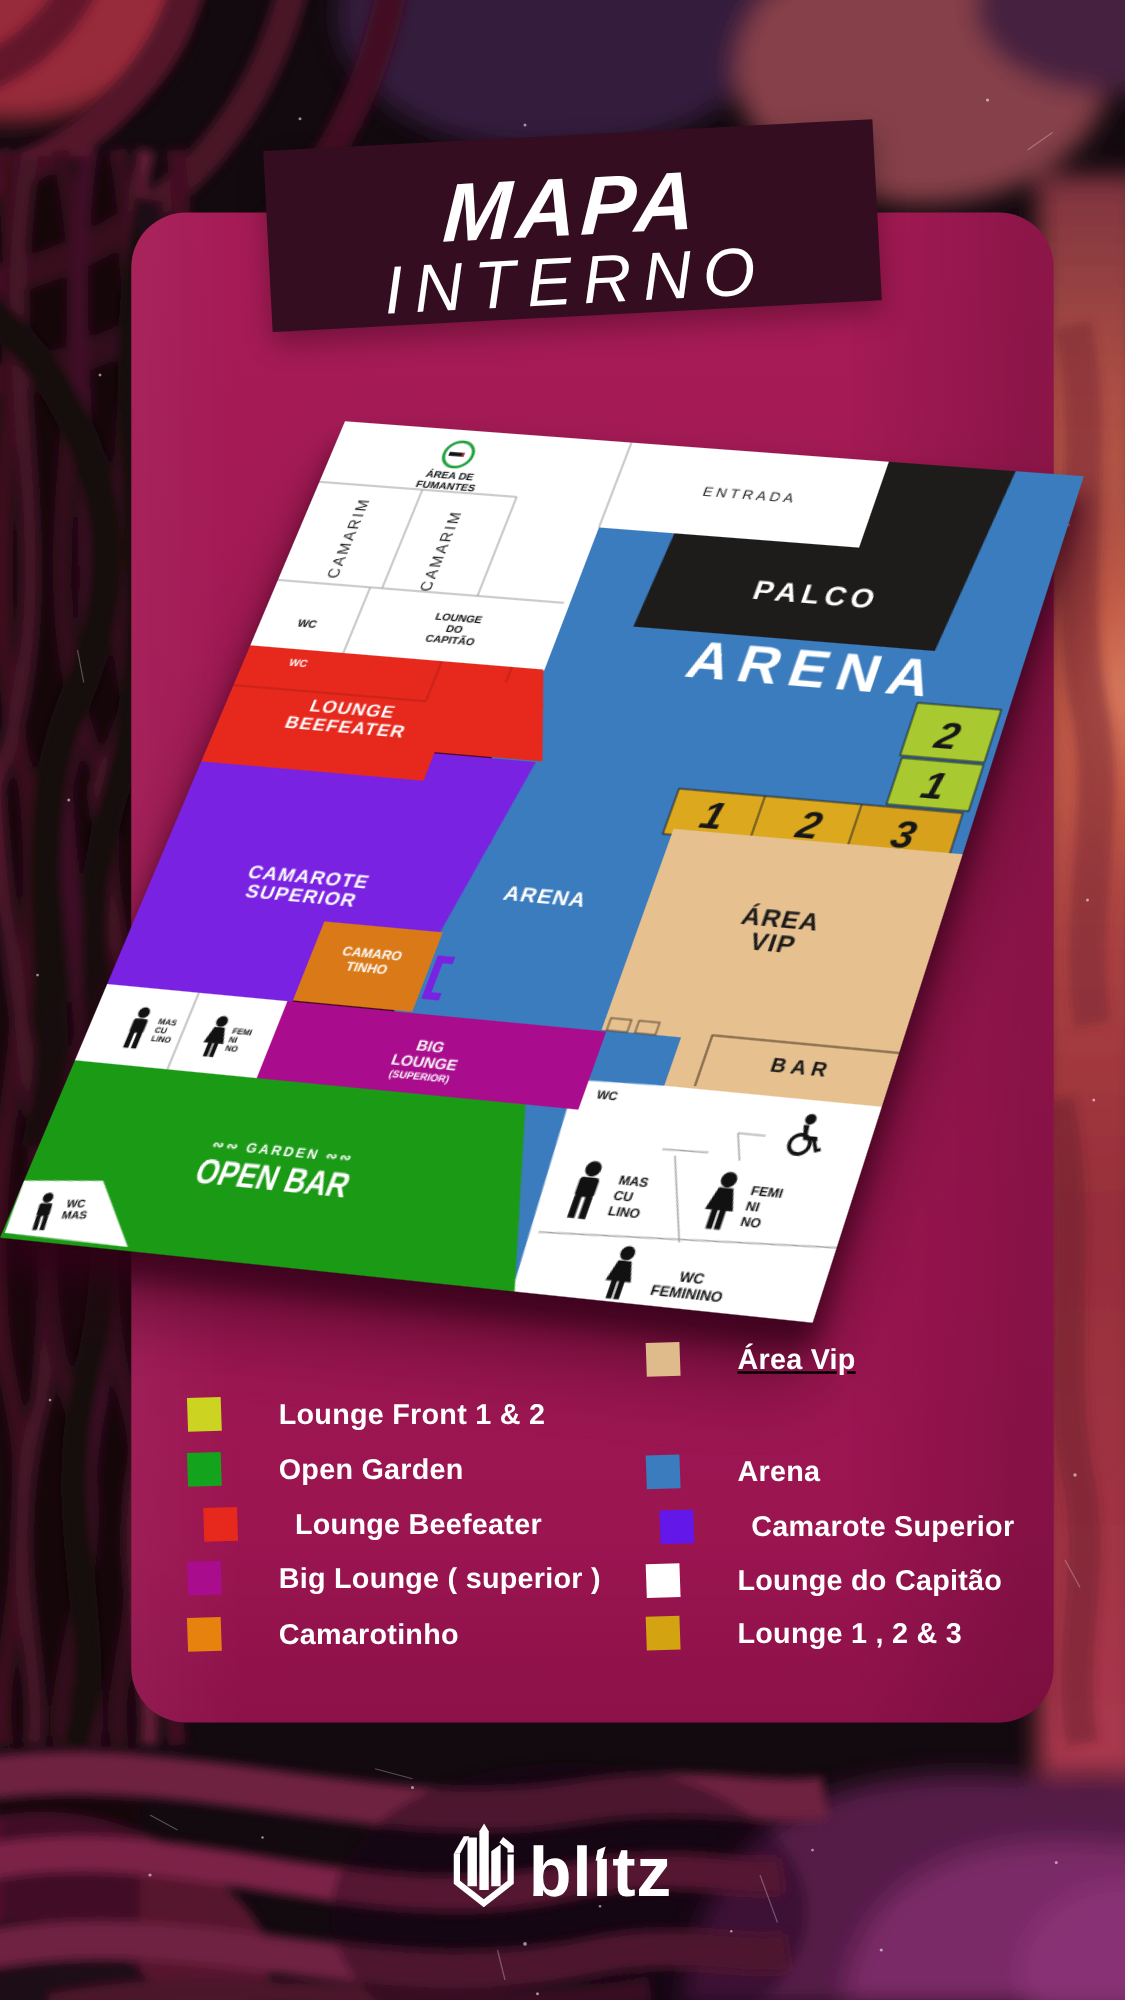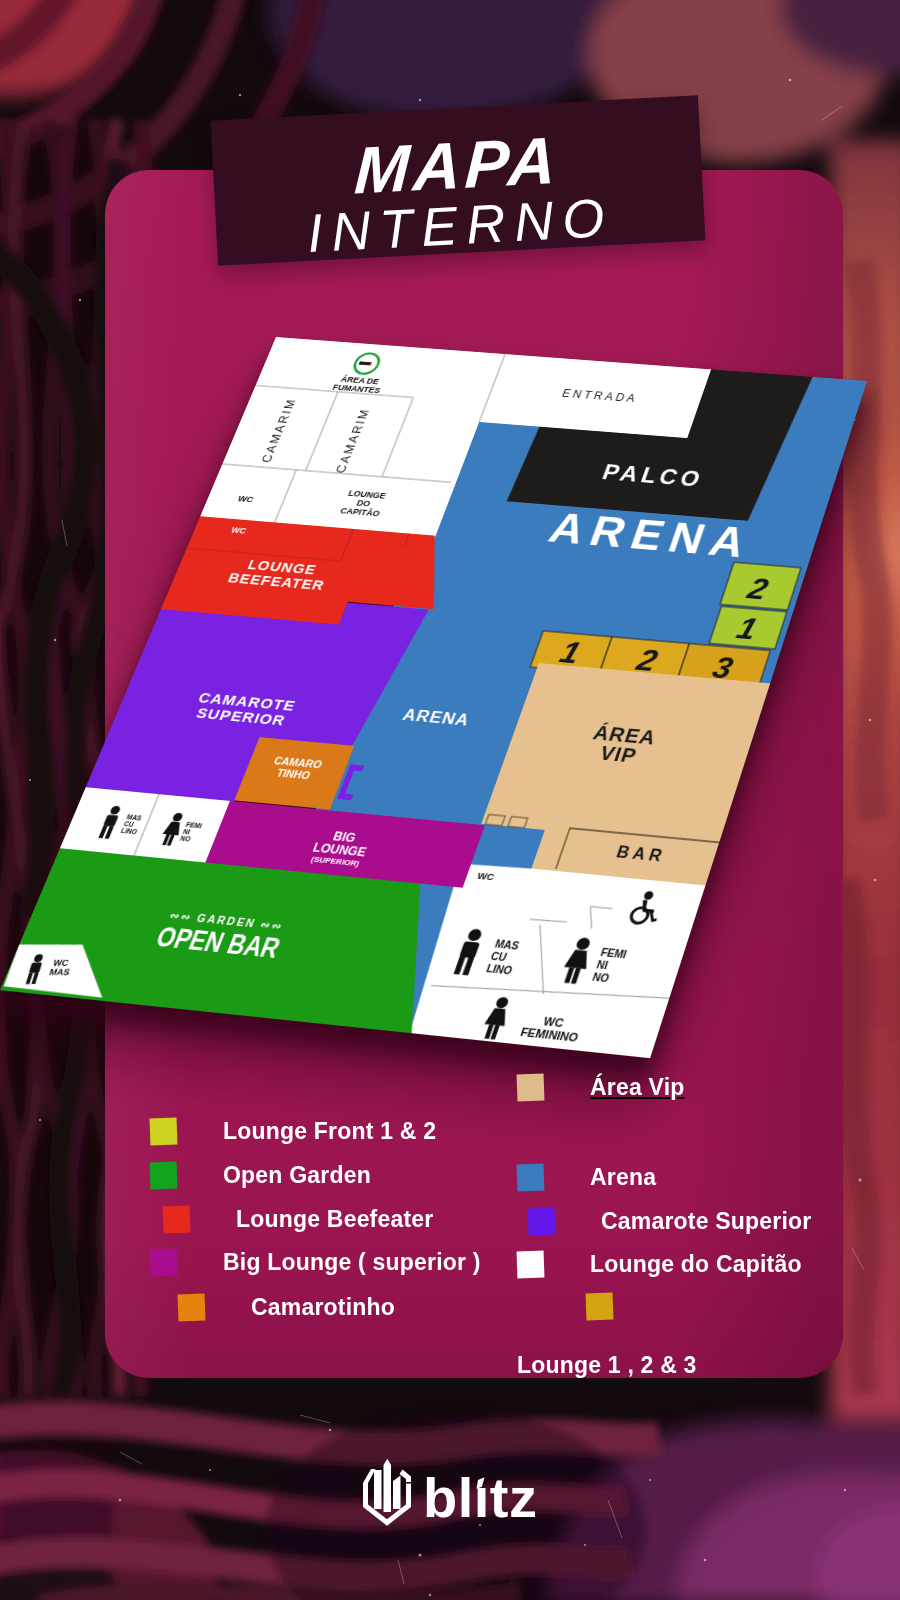--- a/index.html
+++ b/index.html
@@ -281,41 +281,41 @@
     <div class="tx">Open Garden</div>
   </div>
 <div class="leg" style="left:163px;top:1206px;">
     <div class="sq" style="background:#e7281d;"></div>
     <div class="tx">Lounge Beefeater</div>
   </div>
 <div class="leg" style="left:150px;top:1249px;align-items:center;">
     <div class="sq" style="background:#aa0c8e;"></div>
     <div class="tx">Big Lounge ( superior )</div>
   </div>
-<div class="leg" style="left:150px;top:1294px;margin-left:28px;">
+<div class="leg" style="left:150px;top:1294px;">
     <div class="sq" style="background:#e8820f;"></div>
     <div class="tx">Camarotinho</div>
   </div>
 <div class="leg" style="left:517px;top:1074px;text-decoration:underline;">
     <div class="sq" style="background:#dfba8b;"></div>
     <div class="tx">Área Vip</div>
   </div>
 <div class="leg" style="left:517px;top:1164px;">
     <div class="sq" style="background:#3b7cbe;"></div>
     <div class="tx">Arena</div>
   </div>
 <div class="leg" style="left:517px;top:1208px;margin-left:11px;">
     <div class="sq" style="background:#6317e8;"></div>
     <div class="tx">Camarote Superior</div>
   </div>
 <div class="leg" style="left:517px;top:1251px;align-items:flex-end;">
     <div class="sq" style="background:#ffffff;"></div>
     <div class="tx">Lounge do Capitão</div>
   </div>
-<div class="leg" style="left:517px;top:1293px;flex-direction:column;">
+<div class="leg" style="left:517px;top:1293px;">
     <div class="sq" style="background:#d3a312;"></div>
     <div class="tx">Lounge 1 , 2 &amp; 3</div>
   </div>
 <svg id="logo" width="900" height="1600" viewBox="0 0 900 1600">
 <g fill="#ffffff">
 <rect x="374" y="1470" width="7.5" height="39"></rect>
 <path d="M383.5,1465 l3.8,-6.2 l3.7,6.2 v47 h-7.5 z"></path>
 <path d="M393,1481 l7.5,-5.5 v33.5 h-7.5 z"></path>
 <path d="M363,1483 l8,-14 l4.5,0 l-7.5,14 z"></path>
 <path d="M402.5,1469.5 l8.5,7 l0,5.5 l-5,0 l0,-3 l-6.5,-5 z"></path>

